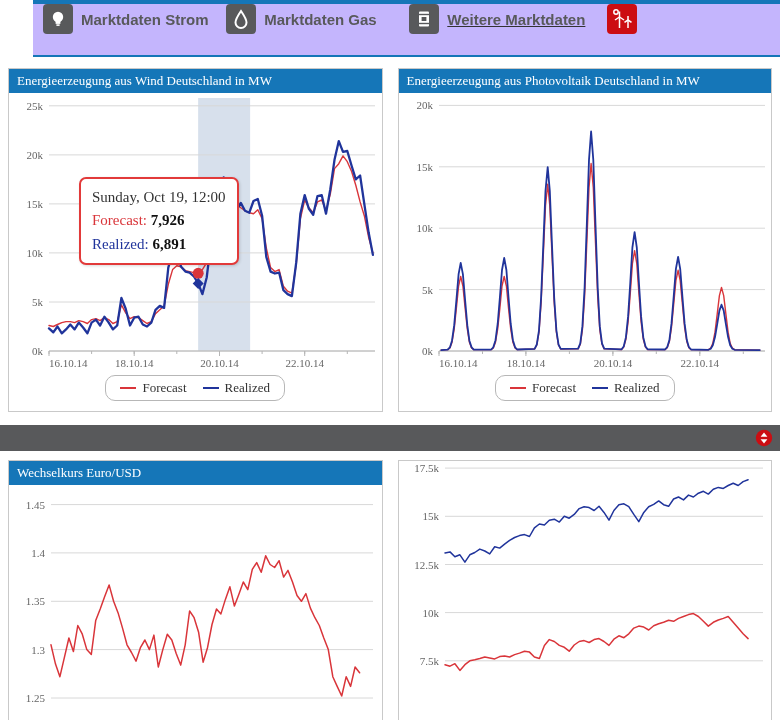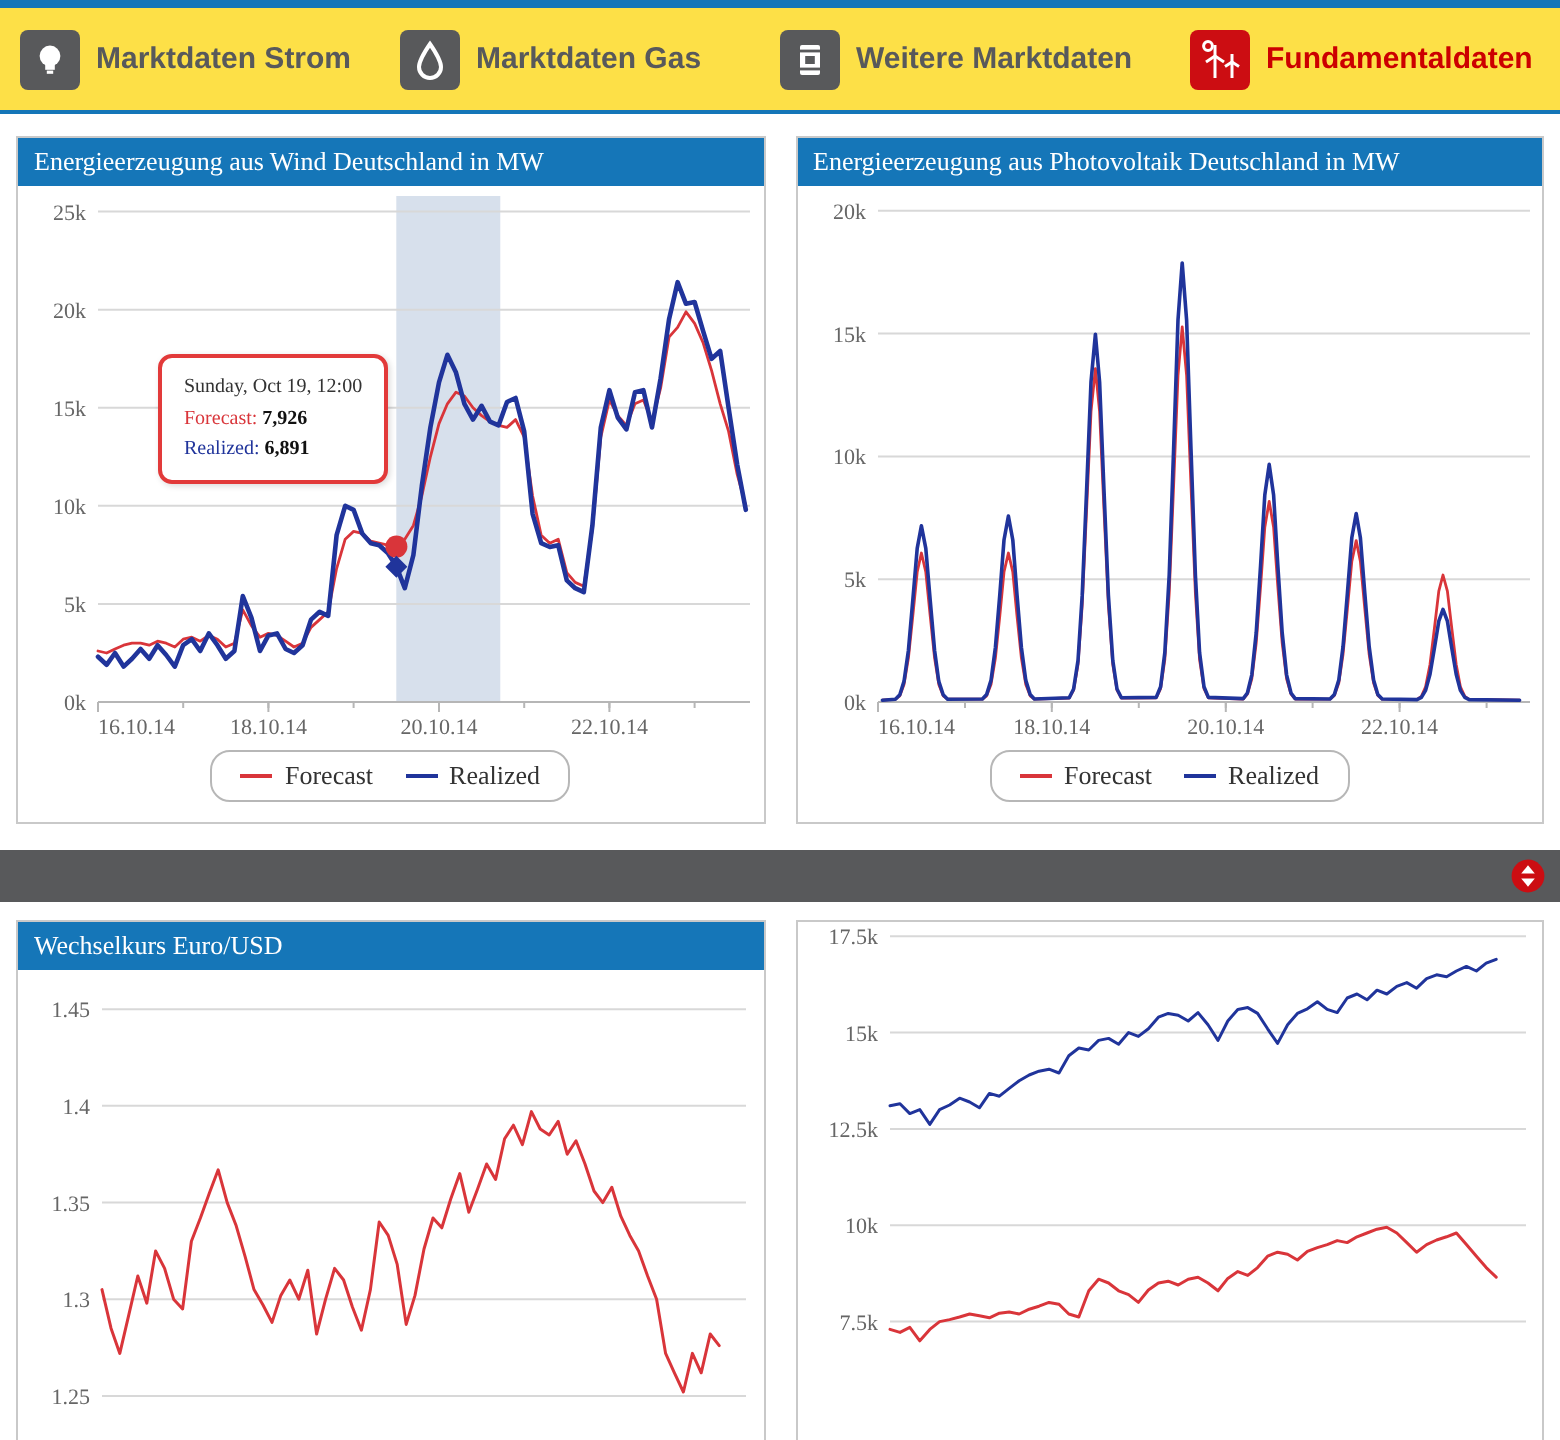--- a/index.html
+++ b/index.html
@@ -3,44 +3,44 @@
 <meta charset="utf-8">
 <style>
   html,body{margin:0;padding:0;}
   body{
     width:780px;height:720px;overflow:hidden;background:#ffffff;
     font-family:"Liberation Sans", sans-serif;color:#333;
   }
   
   .topnav{
     border-top:4px solid #1576b8;border-bottom:2px solid #1576b8;
-    height:51px;display:flex;align-items:center;background:#fde047;
+    height:51px;display:flex;align-items:flex-start;background:#c4b5fd;margin-left:33px;
   }
   .tab{display:flex;align-items:center;gap:8px;cursor:pointer;margin-left:10px;width:180px;}
-  .tab.wide{width:195px;}
+  .tab.wide{width:195px;text-decoration:underline;}
   .tab-icon{width:30px;height:30px;border-radius:4px;background:#58595b;flex:0 0 auto;
     display:flex;align-items:center;justify-content:center;}
   .tab-label{font-weight:bold;font-size:15px;color:#58595b;white-space:nowrap;}
   .tab.active .tab-icon{background:#cc0d12;}
   .tab.active .tab-label{color:#cc0000;}
   
   .row{display:flex;gap:15px;padding:0 8px;margin-top:11px;font-family:Liberation Serif, serif;}
   .panel{flex:1;border:1px solid #c9c9c9;background:#fff;min-width:0;}
   .panel-header{background:#1576b8;color:#fff;font-size:13px;padding:4px 8px;line-height:16px;}
   .panel-body{position:relative;}
   svg.chart{display:block;}
   .legend{display:flex;justify-content:center;margin:2px 0 10px 0;}
   .legend-box{display:flex;gap:16px;border:1px solid #b7b7b7;border-radius:10px;padding:4px 14px;align-items:center;}
   .legend-item{display:flex;align-items:center;gap:6px;font-size:13px;color:#333;cursor:pointer;}
   .legend-swatch{width:16px;height:0;border-top:2px solid;}
   
   .tooltip{
     position:absolute;left:70px;top:84px;background:#ffffff;
     border:2px solid #e23a3a;border-radius:7px;padding:7px 11px;
-    font-size:10px;line-height:1.55;box-shadow:1px 1px 3px rgba(0,0,0,.15);z-index:5;white-space:nowrap;
+    font-size:15px;line-height:1.55;box-shadow:1px 1px 3px rgba(0,0,0,.15);z-index:5;white-space:nowrap;
   }
   .tt-title{color:#333;}
   .tt-red{color:#d9353a;}
   .tt-blue{color:#20349b;}
   .tt-val{font-weight:bold;color:#111;}
   
   .section-bar{
     margin:13px 0 0 0;background:#58595b;color:#fff;font-size:13px;
     height:26px;display:flex;align-items:center;padding:0 10px;position:relative;
   }
@@ -87,21 +87,20 @@
         <line x1="9.5" y1="21" x2="9.5" y2="10"></line>
           <line x1="9.5" y1="10" x2="9.5" y2="4.5"></line>
           <line x1="9.5" y1="10" x2="14" y2="13"></line>
           <line x1="9.5" y1="10" x2="5" y2="13"></line>
         <line x1="18" y1="21" x2="18" y2="13"></line>
           <line x1="18" y1="13" x2="18" y2="9"></line>
           <line x1="18" y1="13" x2="21.5" y2="15.3"></line>
           <line x1="18" y1="13" x2="14.5" y2="15.3"></line>
       </svg>
     </span>
-    <span class="tab-label">Fundamentaldaten</span>
   </div>
 </nav>
 
 <div class="row">
   <div class="panel">
     <div class="panel-header">Energieerzeugung aus Wind Deutschland in MW</div>
     <div class="panel-body">
       <svg class="chart" width="372" height="280">
           <rect x="189.15032679738562" y="5" width="51.9895424836601" height="253" fill="#d7e0ec"></rect>
           <line x1="40" x2="366" y1="258.0" y2="258.0" stroke="#d8d8d8" stroke-width="1"></line>

